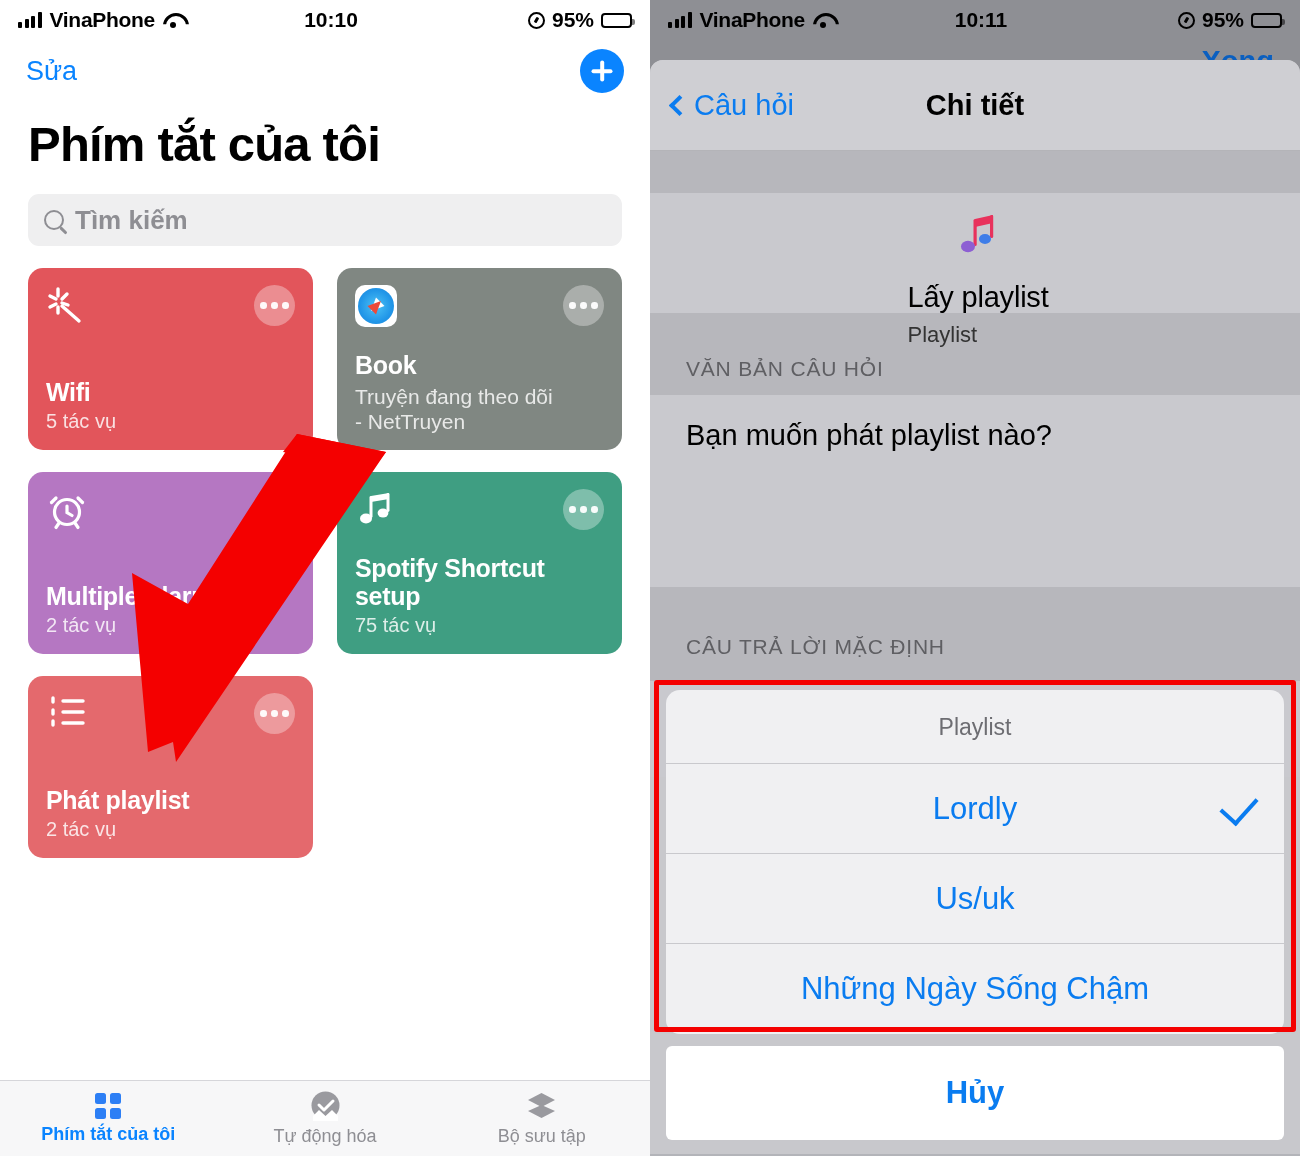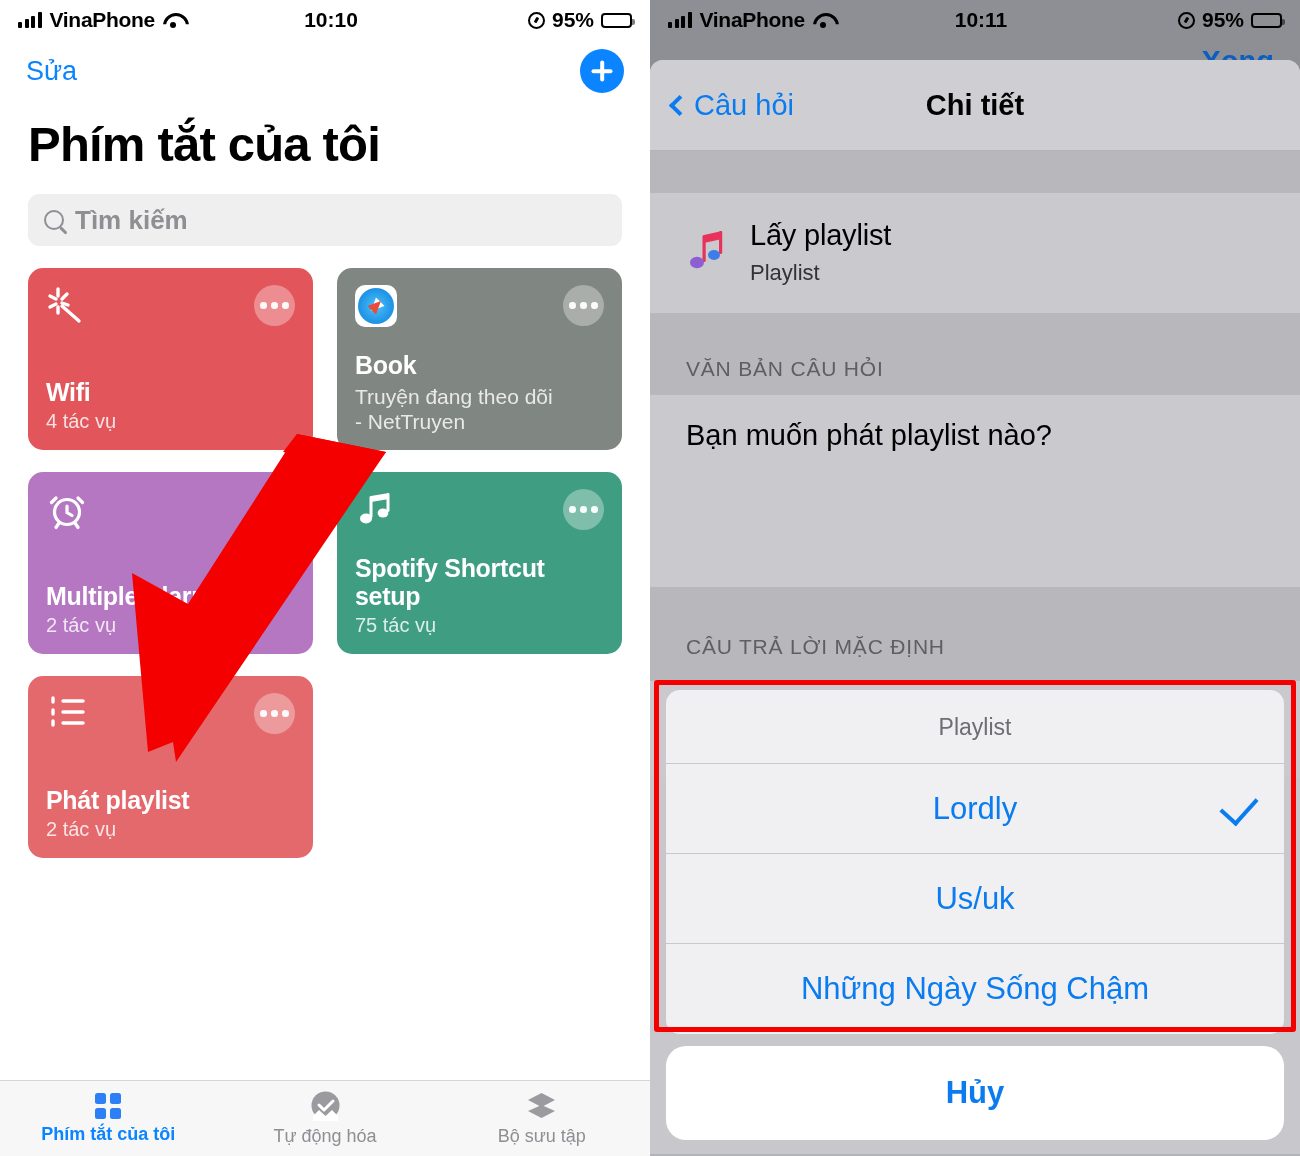--- a/index.html
+++ b/index.html
@@ -130,21 +130,21 @@
     height:91px; background:#cfcfd3; display:flex; align-items:center; position:relative;
     border-bottom:1px solid #b4b4b8;
   }
   .back-wrap { display:flex; align-items:center; gap:7px; padding-left:22px; color:#0a7cf0; font-size:29px; }
   .chev { width:15px; height:15px; border-left:4.5px solid #0a7cf0; border-bottom:4.5px solid #0a7cf0; transform:rotate(45deg); }
   .rnav-title { position:absolute; left:0; right:0; text-align:center; font-size:29px; font-weight:bold; color:#000; pointer-events:none;}
 
   .gap { background:#b7b7bc; }
   .row-card { background:#c9c9ce; }
 
-  .action-row { display:flex; align-items:center; gap:22px; padding:20px 30px 22px 36px; height:120px; }
+  .action-row { display:flex; align-items:center; gap:22px; padding:20px 30px 22px 36px; height:120px;flex-direction:column; }
   .note-ic { width:42px; height:46px; flex:0 0 auto; }
   .action-title { font-size:29px; color:#000; letter-spacing:-.2px; }
   .action-sub { font-size:22px; color:#333; margin-top:8px; }
 
   .section-hd { font-size:21px; color:#5f5f63; letter-spacing:.8px; padding:26px 0 12px 36px; }
   .q-text { font-size:29px; color:#000; padding:24px 36px; }
   .ans-row { display:flex; align-items:center; justify-content:space-between; padding:0 36px; height:56px; }
   .ans-key { font-size:29px; font-weight:bold; color:#000; }
   .ans-val { font-size:29px; color:#2076d8; }
 
@@ -155,21 +155,21 @@
   }
   .sheet-title { text-align:center; font-size:23px; color:#6d6d72; padding:24px 0 22px; border-bottom:1px solid #c9c9cd; }
   .sheet-item {
     position:relative; height:90px; display:flex; align-items:center; justify-content:center;
     font-size:31px; color:#0a7cf0; border-bottom:1px solid #c9c9cd;
   }
   .sheet-item:last-child { border-bottom:none; }
   .check { position:absolute; right:34px; top:50%; transform:translateY(-50%); width:22px; height:34px;
            border-right:4px solid #0a7cf0; border-bottom:4px solid #0a7cf0; transform:translateY(-58%) rotate(42deg); }
   .cancel-btn {
-    margin-top:12px; height:94px; background:#fff; border-radius:20px;
+    margin-top:12px; height:94px; background:#fff; border-radius:6px;
     display:flex; align-items:center; justify-content:center;
     font-size:31px; color:#0a7cf0; font-weight:bold;
   }
   .redbox {
     position:absolute; left:4px; top:-2px; width:608px; height:auto;
     border:5px solid #f40000; border-radius:3px; pointer-events:none;
   }
 
   
   .arrow-layer { position:absolute; left:0; top:0; width:650px; height:1156px; pointer-events:none; }
@@ -230,21 +230,21 @@
               </svg>
           </span>
           <span class="dots">
               <span></span>
               <span></span>
               <span></span>
             </span>
         </div>
         <div class="card-body">
           <div class="card-name">Wifi</div>
-          <div class="card-sub">4 tác vụ</div>
+          <div class="card-sub">5 tác vụ</div>
         </div>
       </div>
 
       <div class="card" style="background:#808782">
         <div class="card-top">
           <span class="safari">
             <span class="safari-in">
                 <span class="needle"></span>
               </span>
           </span>

